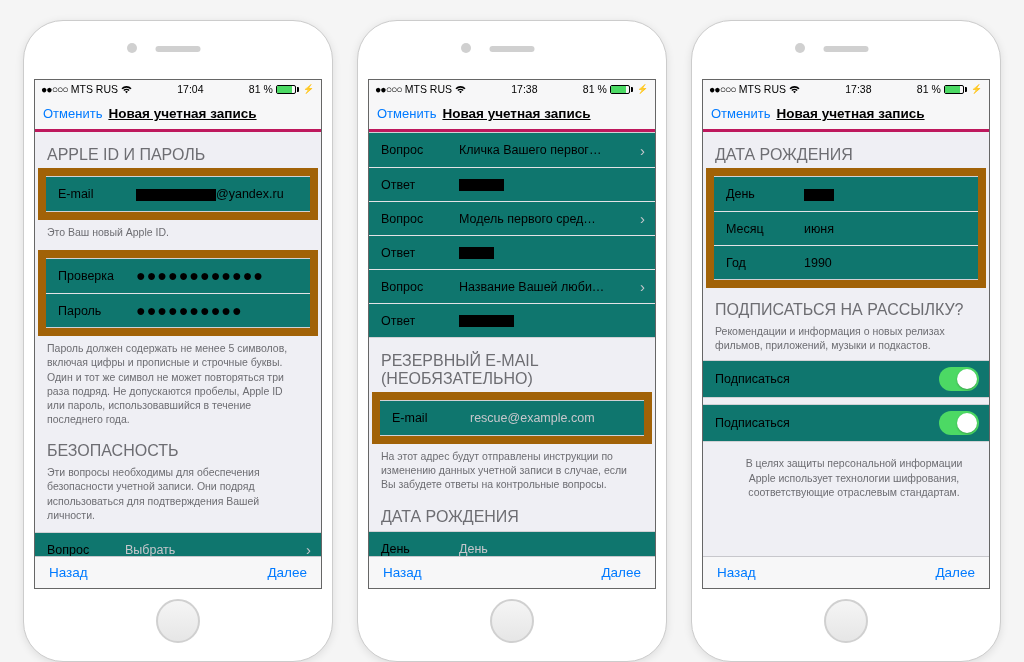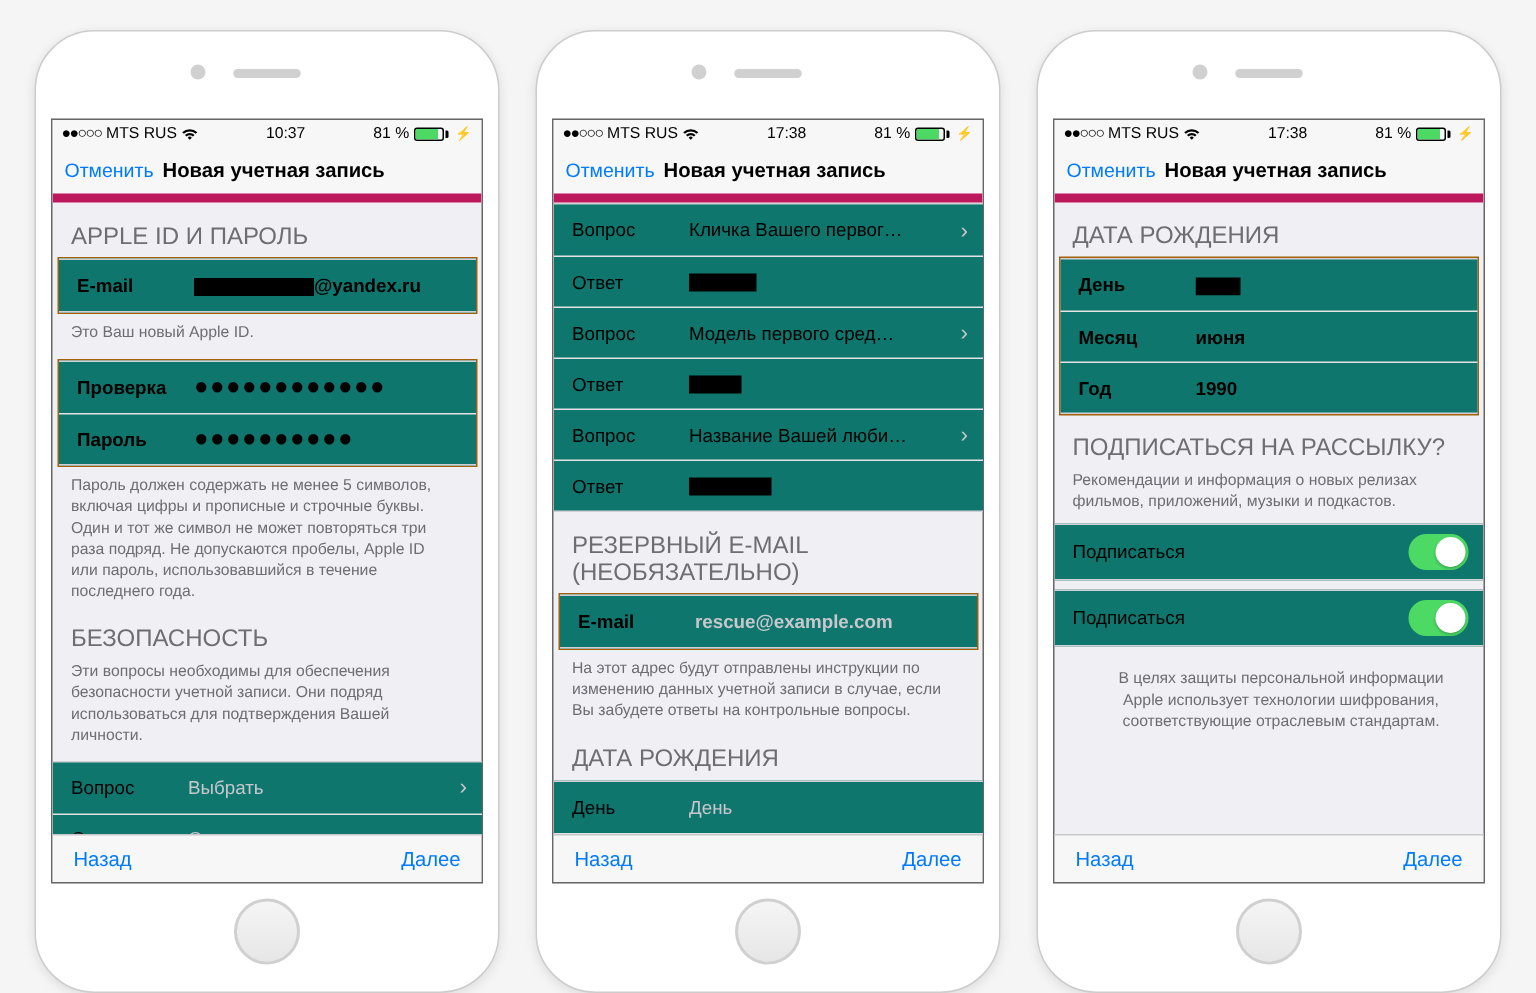--- a/index.html
+++ b/index.html
@@ -64,27 +64,27 @@
   .battery {
     display: inline-flex; align-items: center;
   }
   .battery-body {
     width: 20px; height: 9px; border:1px solid #000; border-radius:2px; position:relative; overflow:hidden;
   }
   .battery-fill { position:absolute; left:0;top:0;bottom:0; width:82%; background:#4cd964; }
   .battery-tip { width:2px; height:5px; background:#000; margin-left:1px; border-radius:0 1px 1px 0;}
   .navbar {
     background: #f7f7f8;
-    border-bottom: 6px solid #be185d;
+    border-bottom: 3px solid #be185d;
     display: flex;
     align-items: center;
     padding: 8px 8px;
   }
   .nav-cancel { color:#007aff; font-size:13px; cursor:pointer; }
-  .nav-title { font-weight:600; font-size:13.5px; margin-left:6px; }
+  .nav-title { font-weight:600; font-size:13.5px; margin-left:6px;text-decoration:underline; }
   .content { flex:1; overflow-y:auto; }
   .section-header {
     font-size: 16px;
     color: #6d6d72;
     padding: 14px 12px 5px 12px;
     text-transform: uppercase;
   }
   .section-footer {
     font-size: 10.5px;
     color: #6d6d72;
@@ -111,23 +111,22 @@
     display:inline-block; background:#000; height:12px; vertical-align:middle;
   }
   .dots-pw { font-size:16px; letter-spacing:1px; line-height:12px; }
   .bottombar {
     background:#f7f7f8; border-top:1px solid #c7c7cc;
     display:flex; justify-content:space-between;
     padding:8px 14px;
   }
   .bottombar span { color:#007aff; font-size:13.5px; cursor:pointer; }
   .highlight-box {
-    border: 1px solid #a16207;
+    border: 8px solid #a16207;
     margin: -1px 3px;
-    font-weight: bold;
   }
   .toggle {
     width:40px; height:24px; background:#4cd964; border-radius:12px; position:relative; flex-shrink:0;
   }
   .toggle::after {
     content:""; position:absolute; right:2px; top:2px; width:20px; height:20px; background:#fff; border-radius:50%;
     box-shadow:0 1px 2px rgba(0,0,0,0.25);
   }
   .charging-bolt { color:#000; font-size:9px; margin-left:2px;}
 </style>
@@ -137,21 +136,21 @@
 <div class="phone">
   <div class="screen">
     <div class="statusbar">
       <div class="status-left">
         <span class="dots">●●○○○</span>
         <span>MTS RUS</span>
         <svg class="wifi-icon" width="11" height="9" viewBox="0 0 12 9">
             <path d="M6 8.5 L4.5 7 A2 2 0 0 1 7.5 7 Z M2.5 5 A5 5 0 0 1 9.5 5 L8.3 6.2 A3.3 3.3 0 0 0 3.7 6.2 Z M0.5 3 A8 8 0 0 1 11.5 3 L10.3 4.2 A6.3 6.3 0 0 0 1.7 4.2 Z" fill="#000"></path>
           </svg>
       </div>
-      <div>10:37</div>
+      <div>17:04</div>
       <div class="status-right">
         <span>81 %</span>
         <div class="battery">
             <div class="battery-body">
               <div class="battery-fill"></div>
             </div>
             <div class="battery-tip"></div>
           </div>
         <span class="charging-bolt">⚡</span>
       </div>

